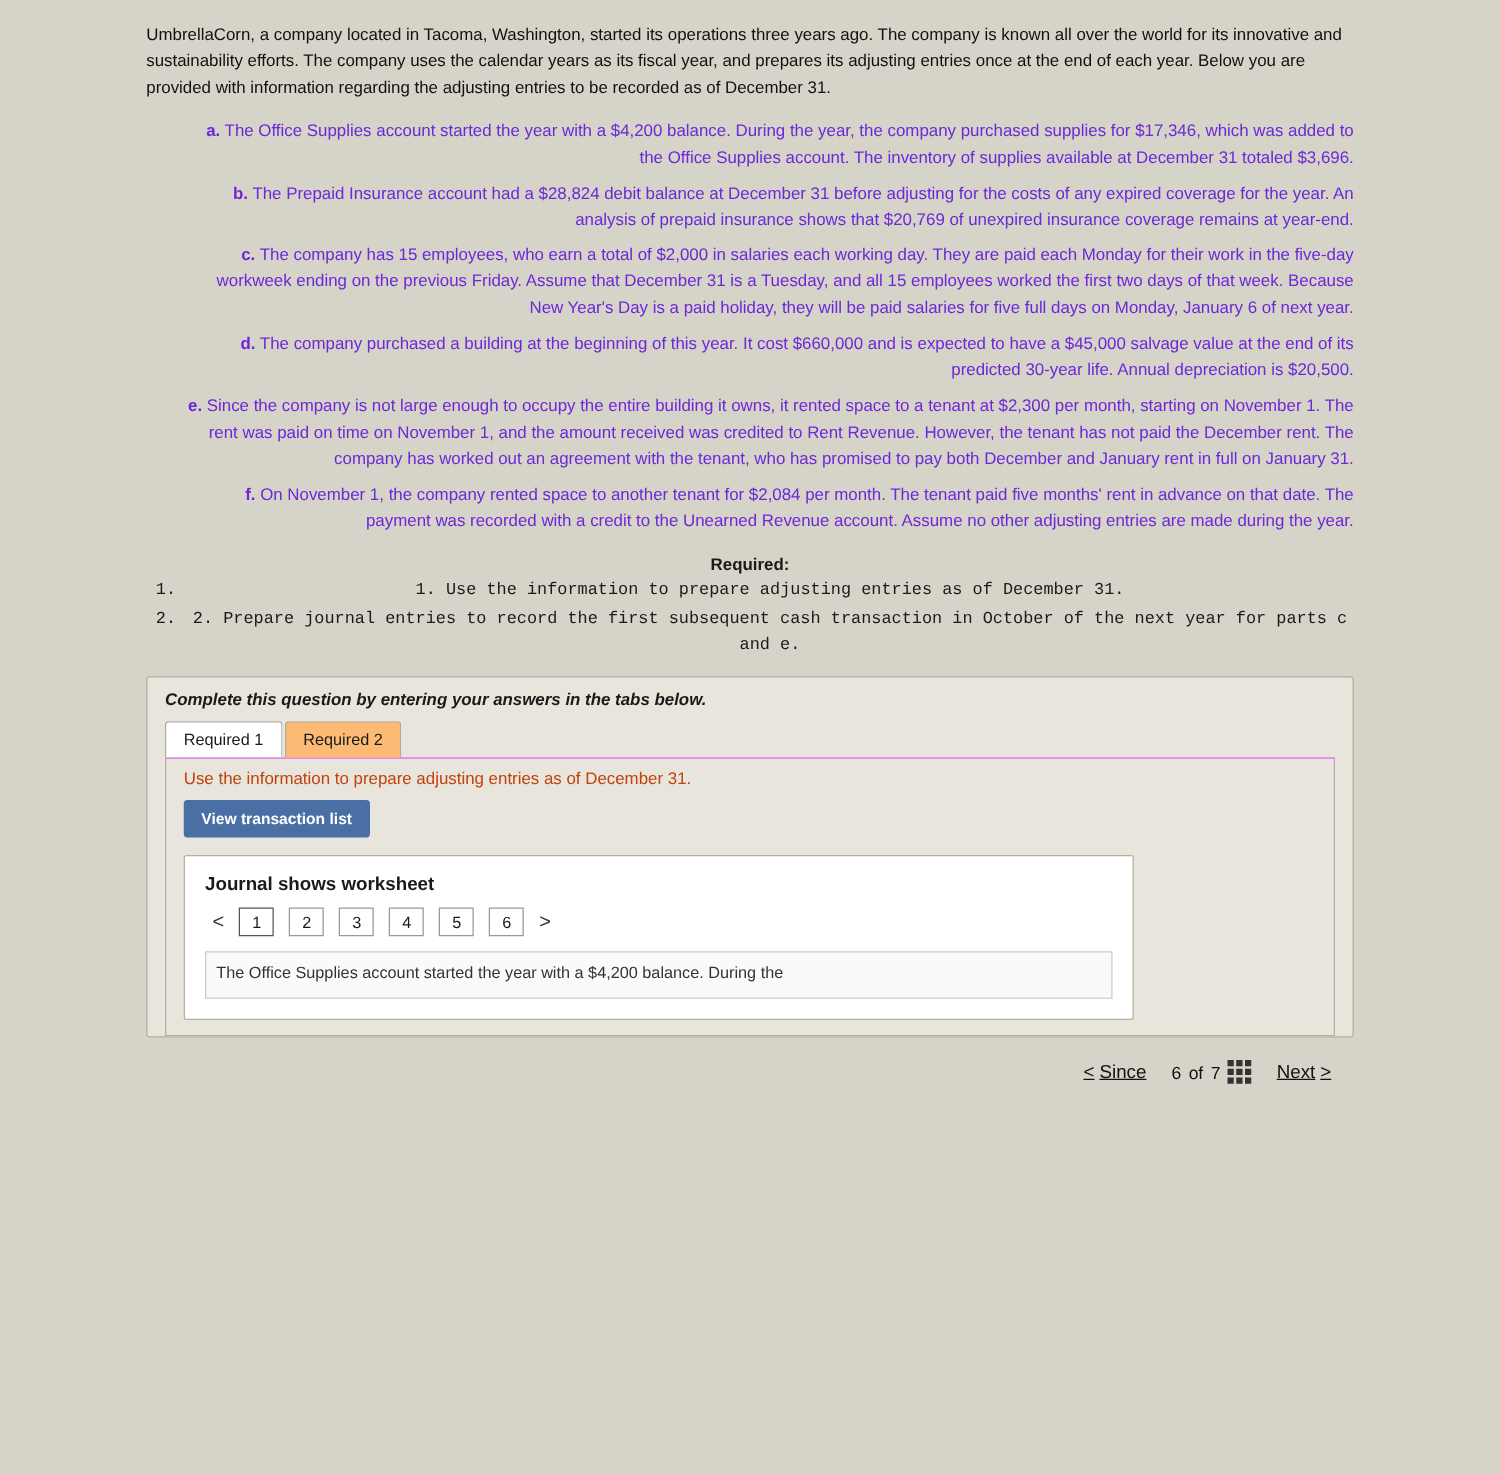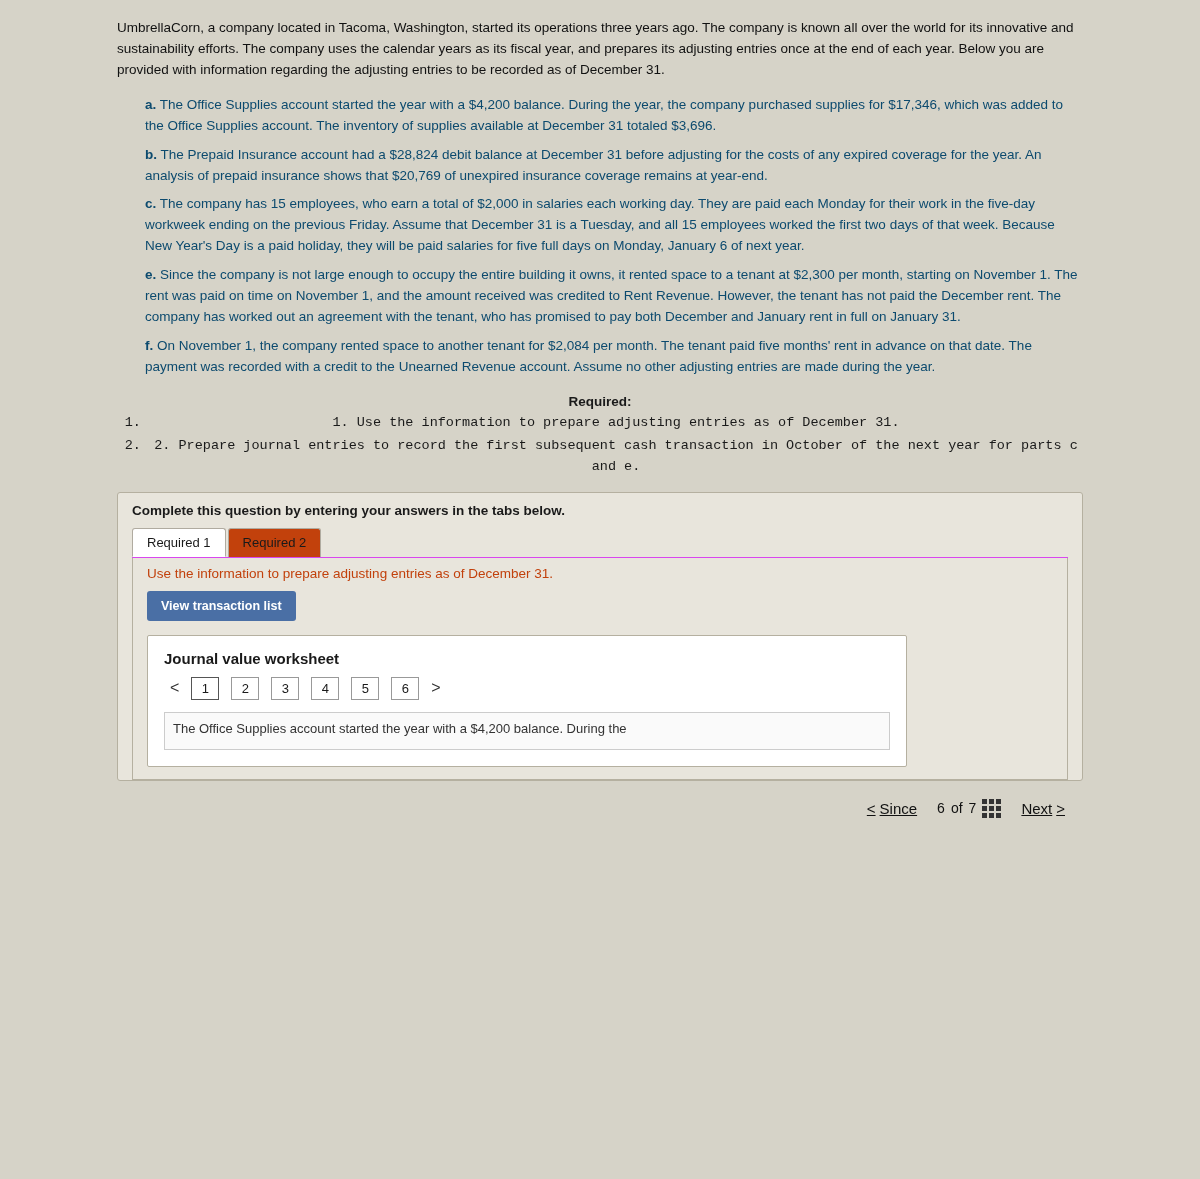--- a/index.html
+++ b/index.html
@@ -28,22 +28,23 @@
       color: #111;
     }
     .scenario-list {
       margin: 0 0 16px 28px;
       list-style: none;
     }
     .scenario-list li {
       margin-bottom: 8px;
       font-size: 13.5px;
       line-height: 1.55;
-      color: #0c4a6e;
+      color: #6d28d9;
       padding-left: 0;
+      text-align: right;
     }
     .scenario-list li .label {
       font-weight: bold;
     }
     .required-section {
       margin-bottom: 14px;
       text-align: center;
     }
     .required-section .req-title {
       font-weight: bold;
@@ -63,32 +64,33 @@
       background: #e8e5dc;
       border: 1px solid #b5b0a0;
       border-radius: 3px;
       padding: 10px 14px 0 14px;
       margin-bottom: 0;
     }
     .complete-instruction {
       font-weight: bold;
       font-size: 13.5px;
       margin-bottom: 10px;
+      font-style: italic;
     }
     .tabs-row {
       display: flex;
       border-bottom: 1px solid #d946ef;
       margin-bottom: 0;
     }
     .tab {
       padding: 6px 14px;
       font-size: 13px;
       border: 1px solid #b0aba0;
       border-bottom: none;
-      background: #c2410c;
+      background: #fdba74;
       cursor: pointer;
       margin-right: 2px;
       border-radius: 3px 3px 0 0;
     }
     .tab.active {
       background: #fff;
       border-bottom: 1px solid #fff;
       z-index: 1;
       font-weight: normal;
     }
@@ -212,20 +214,21 @@
 <body>
 
 <div class="page-container">
 
   <p class="intro-text">UmbrellaCorn, a company located in Tacoma, Washington, started its operations three years ago. The company is known all over the world for its innovative and sustainability efforts. The company uses the calendar years as its fiscal year, and prepares its adjusting entries once at the end of each year. Below you are provided with information regarding the adjusting entries to be recorded as of December 31.</p>
 
   <ul class="scenario-list">
   <li><span class="label">a.</span> The Office Supplies account started the year with a $4,200 balance. During the year, the company purchased supplies for $17,346, which was added to the Office Supplies account. The inventory of supplies available at December 31 totaled $3,696.</li>
       <li><span class="label">b.</span> The Prepaid Insurance account had a $28,824 debit balance at December 31 before adjusting for the costs of any expired coverage for the year. An analysis of prepaid insurance shows that $20,769 of unexpired insurance coverage remains at year-end.</li>
       <li><span class="label">c.</span> The company has 15 employees, who earn a total of $2,000 in salaries each working day. They are paid each Monday for their work in the five-day workweek ending on the previous Friday. Assume that December 31 is a Tuesday, and all 15 employees worked the first two days of that week. Because New Year's Day is a paid holiday, they will be paid salaries for five full days on Monday, January 6 of next year.</li>
+      <li><span class="label">d.</span> The company purchased a building at the beginning of this year. It cost $660,000 and is expected to have a $45,000 salvage value at the end of its predicted 30-year life. Annual depreciation is $20,500.</li>
       <li><span class="label">e.</span> Since the company is not large enough to occupy the entire building it owns, it rented space to a tenant at $2,300 per month, starting on November 1. The rent was paid on time on November 1, and the amount received was credited to Rent Revenue. However, the tenant has not paid the December rent. The company has worked out an agreement with the tenant, who has promised to pay both December and January rent in full on January 31.</li>
       <li><span class="label">f.</span> On November 1, the company rented space to another tenant for $2,084 per month. The tenant paid five months' rent in advance on that date. The payment was recorded with a credit to the Unearned Revenue account. Assume no other adjusting entries are made during the year.</li>
     </ul>
 
   <div class="required-section">
     <div class="req-title">Required:</div>
     <ol>
     <li>1. Use the information to prepare adjusting entries as of December 31.</li>
         <li>2. Prepare journal entries to record the first subsequent cash transaction in October of the next year for parts c and e.</li>
       </ol>
@@ -239,21 +242,21 @@
       <div class="tab">Required 2</div>
     </div>
 
     <div class="tab-content-area">
       <div class="tab-description">Use the information to prepare adjusting entries as of December 31.</div>
 
       <button class="view-transaction-btn">View transaction list</button>
 
       
       <div class="journal-worksheet">
-        <div class="journal-title">Journal value worksheet</div>
+        <div class="journal-title">Journal shows worksheet</div>
 
         <div class="entry-nav">
           <button class="nav-arrow">&lt;</button>
           <div class="entry-num active">1</div>
           <div class="sep"></div>
           <div class="entry-num">2</div>
           <div class="sep"></div>
           <div class="entry-num">3</div>
           <div class="sep"></div>
           <div class="entry-num">4</div>

